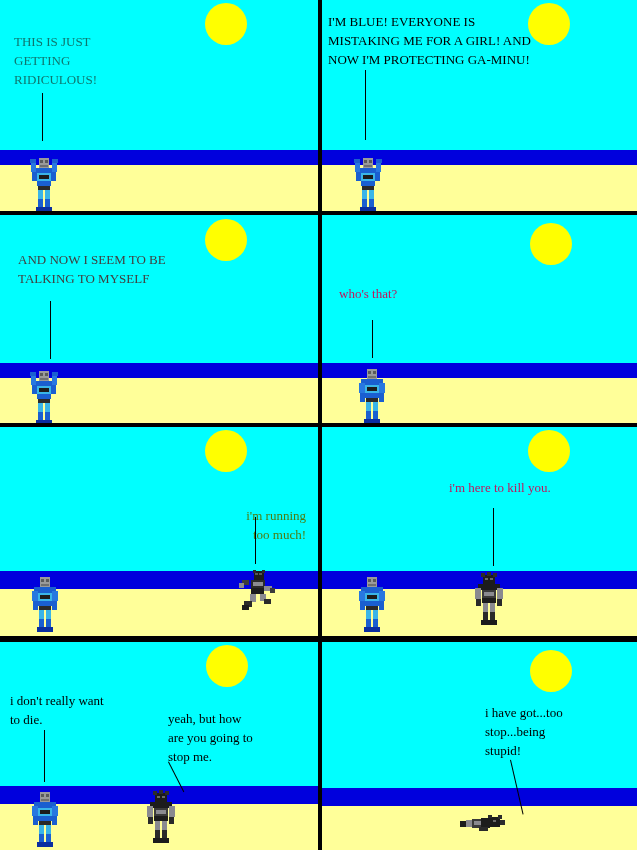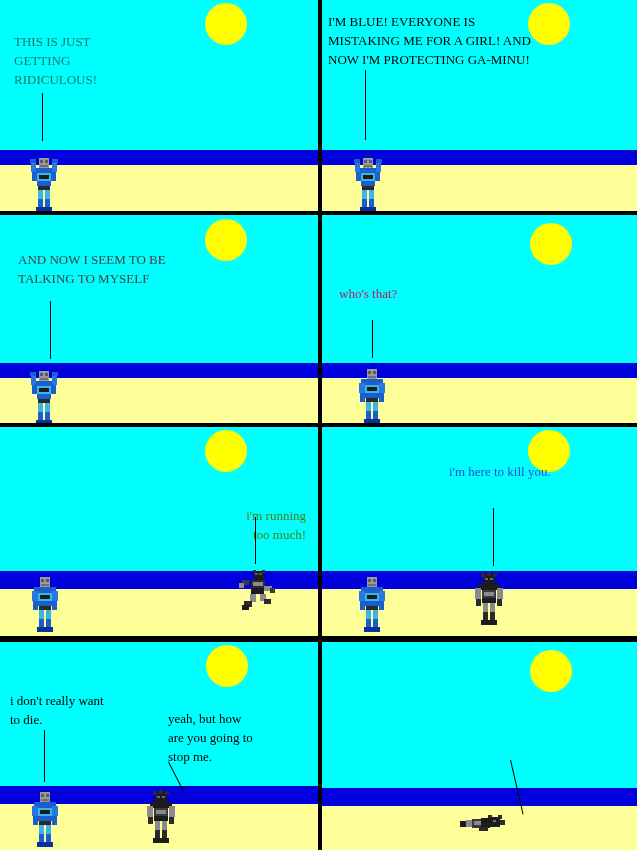--- a/index.html
+++ b/index.html
@@ -319,21 +319,21 @@
       </svg>
     </div>
   </div>
 
   <div class="panel col-right row-3">
     <div class="sky" style="background: rgb(0, 255, 255);"></div>
     <div class="water" style="top: 144px; height: 18px; background: rgb(0, 0, 221);"></div>
     <div class="sand" style="top: 162px; background: rgb(255, 255, 153);"></div>
     <div class="sun" style="left: 206px; top: 3px; background: rgb(255, 255, 0);"></div>
 
-    <div class="caption quiet" style="left: 127px; top: 36px; width: 180px; color: #1d4ed8;">i'm here to kill you.</div>
+    <div class="caption quiet" style="left: 127px; top: 52px; width: 180px; color: #be185d;">i'm here to kill you.</div>
 
     <div class="pointer" style="left: 171px; top: 81px; width: 1px; height: 58px; background: rgb(0, 0, 0);"></div>
 
     <div class="figure" style="left:35px;top:148px;width:30px;height:58px;">
       <svg width="30" height="58" viewBox="0 0 30 58">
         <rect x="10" y="2" width="10" height="10" fill="#9a9a9a"></rect>
         <rect x="11" y="4" width="3" height="3" fill="#5a5a5a"></rect>
         <rect x="16" y="4" width="3" height="3" fill="#5a5a5a"></rect>
         <rect x="11" y="9" width="8" height="2" fill="#707070"></rect>
         <rect x="4" y="12" width="22" height="6" fill="#1a5fd0"></rect>
@@ -451,20 +451,23 @@
       </svg>
     </div>
   </div>
 
   <div class="panel col-right row-4">
     <div class="sky" style="background: rgb(0, 255, 255);"></div>
     <div class="water" style="top: 146px; height: 18px; background: rgb(0, 0, 221);"></div>
     <div class="sand" style="top: 164px; background: rgb(255, 255, 153);"></div>
     <div class="sun" style="left: 208px; top: 8px; background: rgb(255, 255, 0);"></div>
 
+    <div class="caption quiet" style="left: 163px; top: 62px; width: 130px; color: rgb(0, 0, 0);">i have got...too
+stop...being
+stupid!</div>
 
     <div class="pointer" style="left: 188px; top: 118px; width: 1px; height: 56px; transform: rotate(-13deg); background: rgb(0, 0, 0);"></div>
 
     <div class="figure" style="left:138px;top:173px;width:48px;height:17px;">
       <svg width="48" height="17" viewBox="0 0 48 17">
 
         <rect x="0" y="6" width="7" height="6" fill="#1c1c1c"></rect>
         <rect x="6" y="5" width="7" height="7" fill="#8a8a90"></rect>
 
         <rect x="12" y="4" width="10" height="9" fill="#3a3a3a"></rect>

